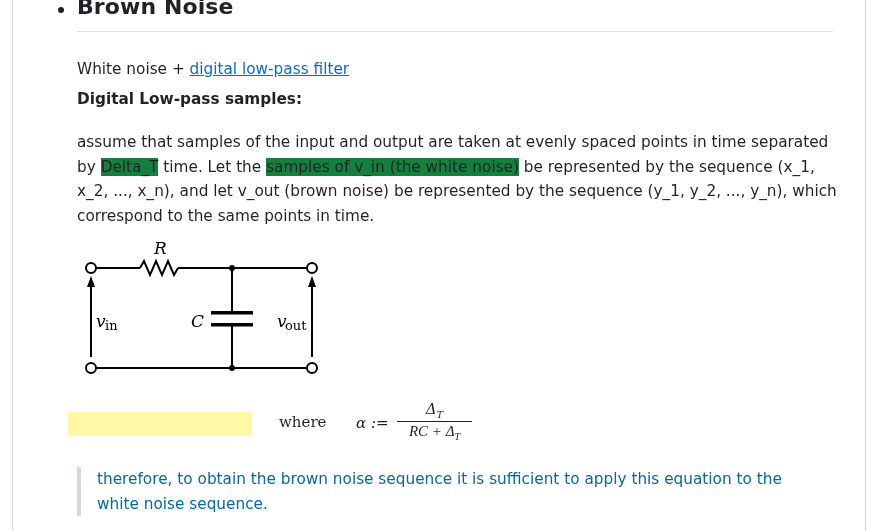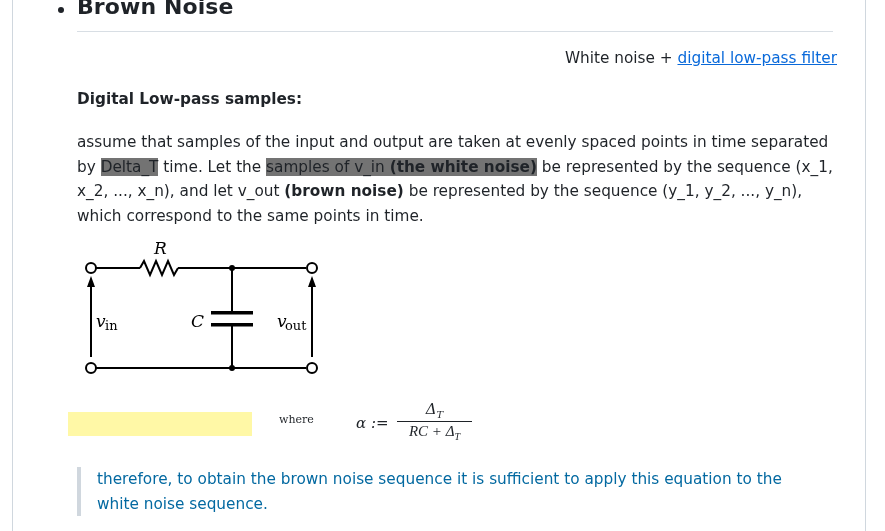--- a/index.html
+++ b/index.html
@@ -10,35 +10,35 @@
   }
   .page-border-left { position:absolute; left:12px; top:0; width:1px; height:531px; background:#d0d7de; }
   .page-border-right { position:absolute; left:865px; top:0; width:1px; height:531px; background:#d0d7de; }
 
   .heading-row { position:absolute; left:58px; top:-6px; display:flex; align-items:center; }
   .bullet { width:6px; height:6px; border-radius:50%; background:#1f2328; margin-right:13px; margin-top:6px; }
   .heading { font-size:22px; font-weight:bold; color:#1f2328; letter-spacing:0.1px; }
   .heading-rule { position:absolute; left:77px; top:31px; width:756px; height:1px; background:#d8dee4; }
 
   .content { position:absolute; left:77px; width:760px; font-size:15.3px; }
-  .p1 { top:49px;text-align:right; }
+  .p1 { top:60px; }
   .p2 { top:90px; font-weight:bold; }
   .p3 { top:130px; line-height:24.5px; width:760px; }
   a.link { color:#0969da; text-decoration:underline; }
-  .hl { background:#737373; }
-  b { font-weight:bold; }
+  .hl { background:#15803d; }
+  b { font-weight:normal; }
 
   .circuit { position:absolute; left:80px; top:237px; width:250px; height:145px; }
 
   .eq-row { position:absolute; left:66px; top:404px; height:36px; width:420px; }
   .eq-hl { position:absolute; left:2px; top:8px; width:184px; height:24px; background:#fff8a6; }
   .math { font-family:"DejaVu Serif","Liberation Serif",serif; font-size:15px; color:#1f2328; font-style:italic; }
   .eq-main { position:absolute; left:10px; top:10px; white-space:nowrap; }
   .eq-main sub { font-size:10px; }
-  .eq-where { position:absolute; left:213px; top:9px; font-family:"DejaVu Serif","Liberation Serif",serif; font-size:11px; }
+  .eq-where { position:absolute; left:213px; top:9px; font-family:"DejaVu Serif","Liberation Serif",serif; font-size:15px; }
   .eq-alpha { position:absolute; left:290px; top:10px; white-space:nowrap; }
   .frac { position:absolute; left:331px; top:-4px; text-align:center; width:75px; }
   .frac .num { display:block; font-size:15px; padding-bottom:1px; border-bottom:1px solid #1f2328; }
   .frac .den { display:block; font-size:15px; padding-top:1px;font-family:Liberation Serif, serif; }
   .frac sub { font-size:10px; }
 
   .blockquote { position:absolute; left:77px; top:467px; width:760px; }
   .bq-bar { position:absolute; left:0; top:0; width:4px; height:49px; background:#d0d7de; }
   .bq-text { position:absolute; left:20px; top:0; width:730px; color:#0369a1; font-size:15.3px; line-height:24.5px; }
 </style>

